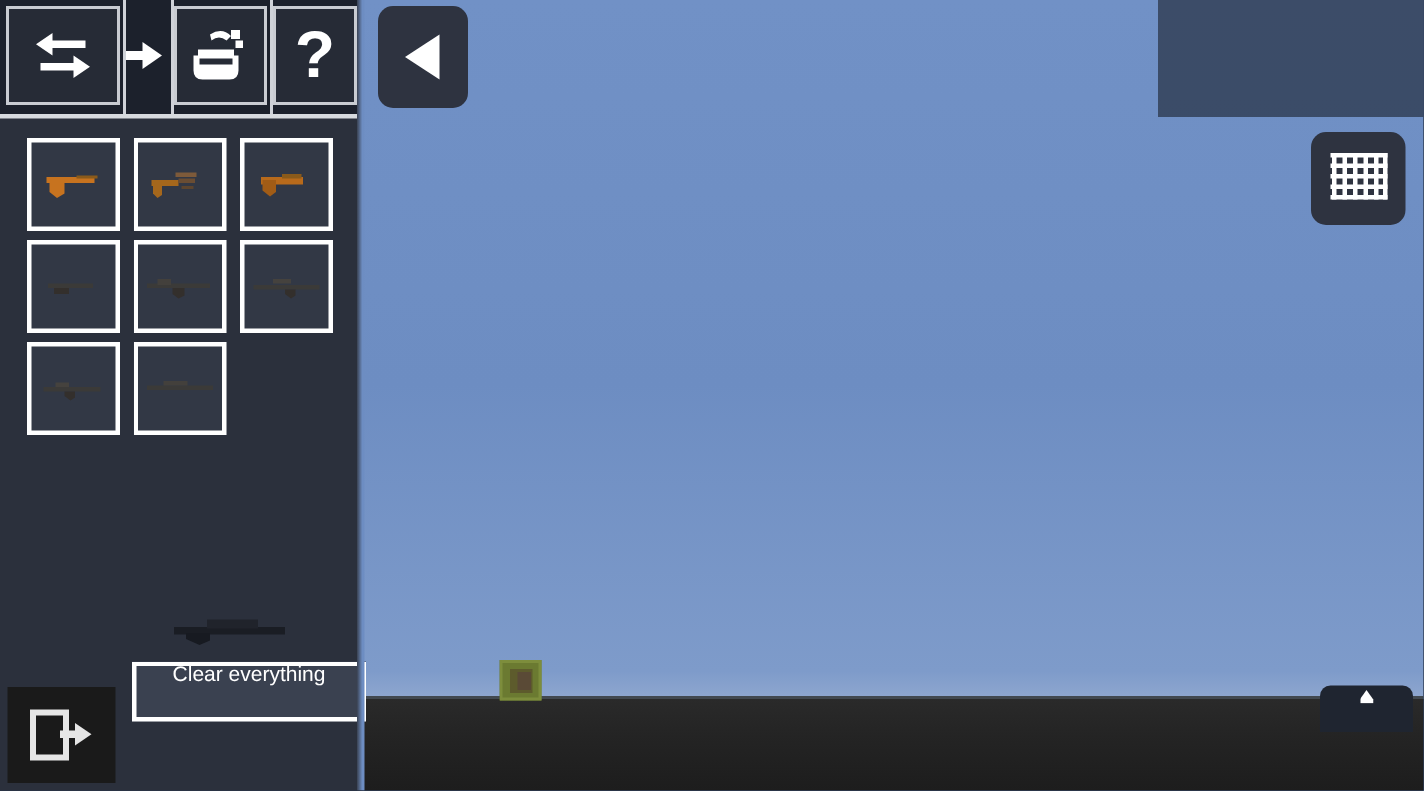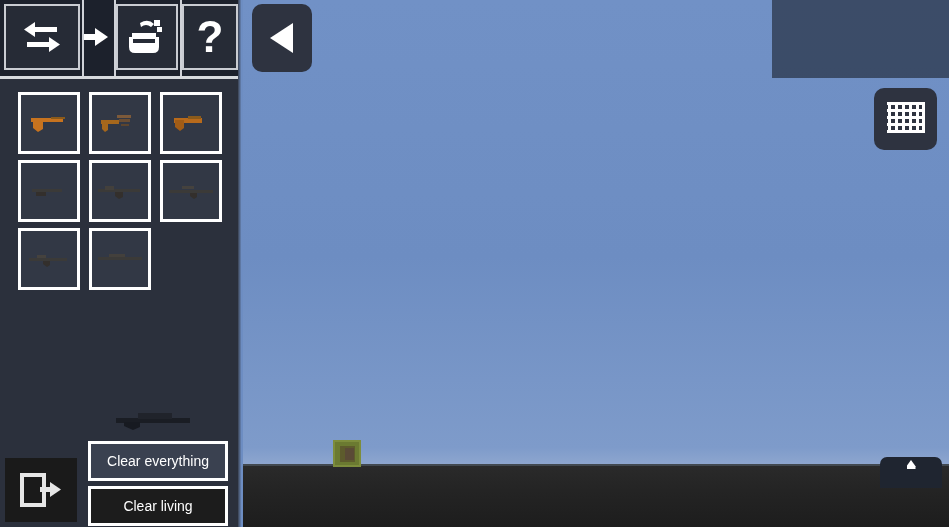--- a/index.html
+++ b/index.html
@@ -40,22 +40,22 @@
         box-shadow:inset 0 0 0 3px #ffffff;box-sizing:border-box;cursor:pointer;}
   .slot .sprite{position:absolute;left:50%;top:50%;transform:translate(-50%,-50%);}
 
   .held{position:absolute;left:112px;top:408px;width:96px;height:22px;}
 
   
   .exit-btn{position:absolute;left:5px;top:458px;width:72px;height:64px;background:#1a1a1a;
             display:flex;align-items:center;justify-content:center;cursor:pointer;}
 
   .clear-wrap{position:absolute;left:88px;top:441px;width:152px;}
-  .clear-btn{position:relative;width:140px;height:40px;box-sizing:border-box;
-             display:flex;align-items:center;justify-content:center;
+  .clear-btn{position:relative;width:156px;height:40px;box-sizing:border-box;
+             display:flex;justify-content:center;
              color:#ffffff;font-size:14px;cursor:pointer;}
   .clear-btn.a{background:#3a4150;box-shadow:inset 0 0 0 3px #ffffff;}
   .clear-btn.b{background:#1c1c1c;box-shadow:inset 0 0 0 3px #ffffff;margin-top:5px;}
 
   
   .hud-btn{position:absolute;background:#2e3340;border-radius:10px;
            display:flex;align-items:center;justify-content:center;cursor:pointer;}
   .collapse{left:252px;top:4px;width:60px;height:68px;}
   .media-panel{position:absolute;left:772px;top:0;width:177px;height:78px;
                background:rgba(16,20,28,.55);}
@@ -197,23 +197,20 @@
       <svg class="icon-svg" width="46" height="42" viewBox="0 0 46 42">
         <rect x="4" y="6" width="22" height="30" fill="none" stroke="#e6e6e6" stroke-width="4"></rect>
         <rect x="22" y="18" width="14" height="5" fill="#e6e6e6"></rect>
         <polygon points="32,13 32,28 43,20.5" fill="#e6e6e6"></polygon>
       </svg>
     </div>
 
     <div class="clear-wrap">
       <div class="clear-btn a">
         <span>Clear everything</span>
-      </div>
-      <div class="clear-btn b">
-        <span>Clear living</span>
       </div>
     </div>
 
     <div class="sidebar-edge"></div>
   </div>
 
   <div class="hud-btn collapse">
     <svg class="icon-svg" width="30" height="34" viewBox="0 0 30 34">
       <polygon points="26,2 26,32 3,17" fill="#ffffff"></polygon>
     </svg>

